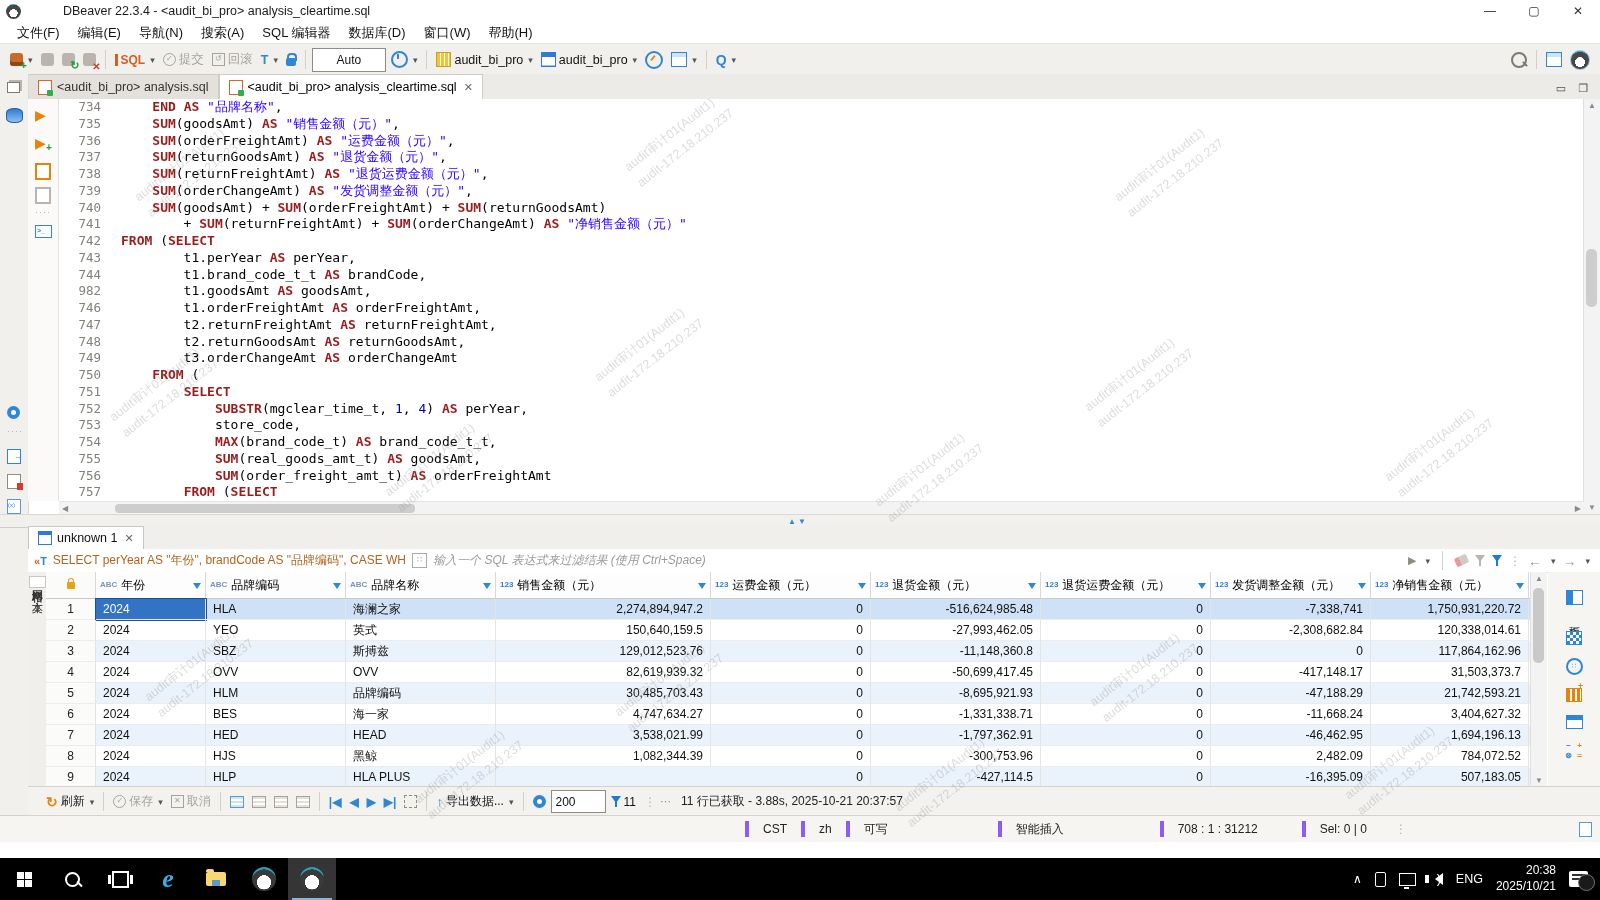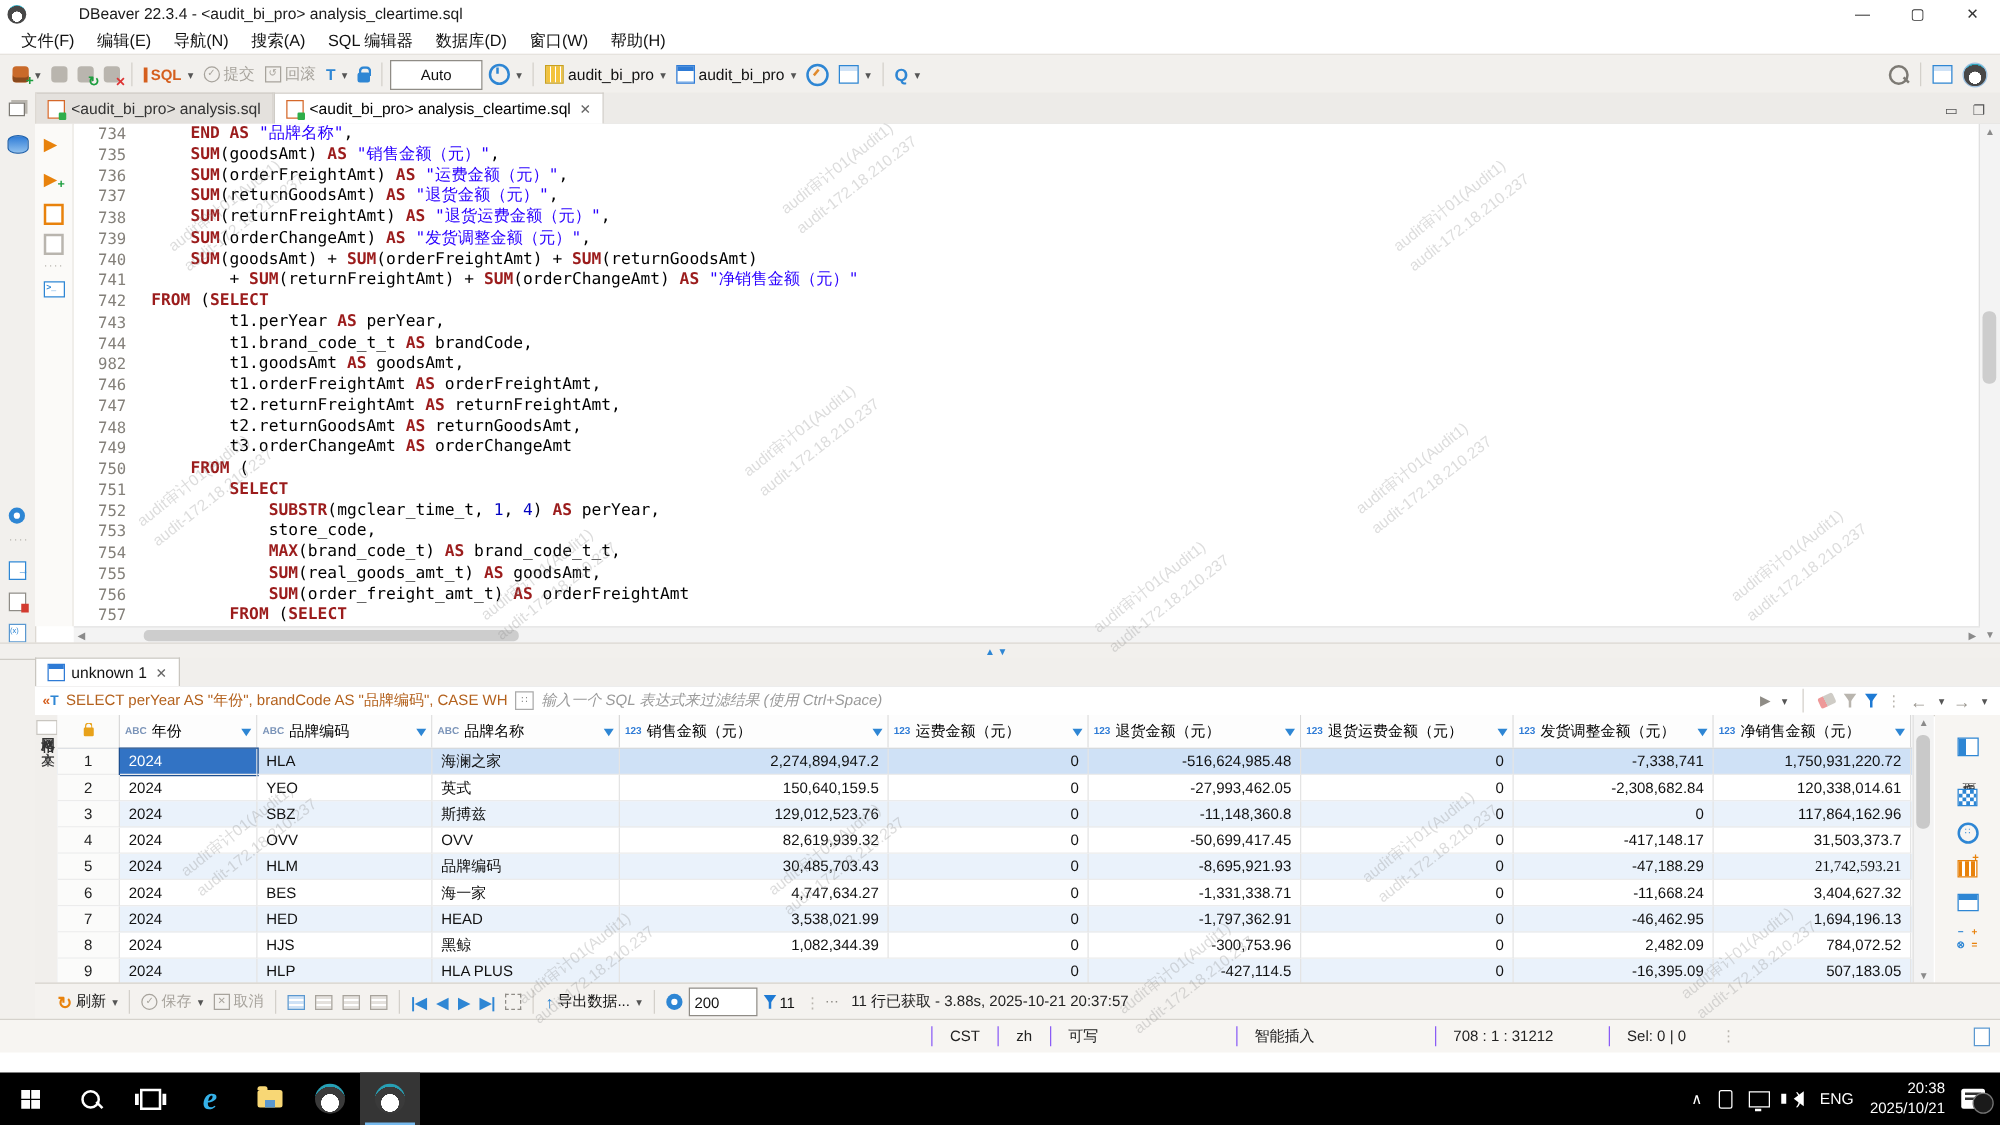--- a/index.html
+++ b/index.html
@@ -149,21 +149,21 @@
   .mini-grid{width:12px;height:10px;border:1px solid #5b98d0;background:repeating-linear-gradient(#cfe2f6 0 2px,#fff 2px 4px);position:relative;}
   .mini-grid.g{border-color:#a7a39c;background:repeating-linear-gradient(#e4e1dd 0 2px,#fff 2px 4px);}
   .navic{color:#2e86d4;font-weight:bold;font-size:12px;}
   .gotobox{width:11px;height:11px;border:1px dashed #8f8c86;}
   .exp-up{color:#2e86d4;font-weight:bold;font-size:13px;}
   .fetchbox{width:46px;height:17px;border:1px solid #8f8c86;background:#fff;font-size:12px;padding-left:4px;display:flex;align-items:center;}
   .dots3{color:#8f8c86;font-size:11px;}
   #res-status{color:#222;margin-left:10px;}
   
   #statusbar{left:0;right:0;bottom:58px;height:26px;background:#f7f5f2;border-top:1px solid #d5d2cc;display:flex;align-items:center;font-size:12px;color:#222;}
-  .sseg{padding:0 14px;border-left:1px solid #8b5cf6;height:16px;display:flex;align-items:center;white-space:nowrap;}
+  .sseg{padding:0 14px;border-left:4px solid #8b5cf6;height:16px;display:flex;align-items:center;white-space:nowrap;}
   .sb-doc{width:11px;height:13px;border:1px solid #5b98d0;background:#fff;margin:0 8px 0 4px;}
   
   #taskbar{left:0;right:0;bottom:0;height:42px;background:#000;display:flex;align-items:center;}
   .ttile{width:48px;height:42px;display:flex;align-items:center;justify-content:center;position:relative;}
   .ttile.active{background:#353535;}
   .ttile.active:after{content:"";position:absolute;left:4px;right:4px;bottom:0;height:2px;background:#76b9ed;}
   .win-logo{display:grid;grid-template-columns:7px 7px;grid-template-rows:7px 7px;gap:1px;}
   .win-logo i{background:#fff;}
   .tsearch{width:11px;height:11px;border:2px solid #fff;border-radius:50%;position:relative;}
   .tsearch:after{content:"";position:absolute;left:9px;top:9px;width:7px;height:2px;background:#fff;transform:rotate(45deg);}
@@ -505,21 +505,21 @@
       <div class="grow r-odd">
         <span class="cell rn" style="width: 50px; text-align: center;">5</span>
         <span class="cell" style="width: 110px; text-align: left;">2024</span>
         <span class="cell" style="width: 140px; text-align: left;">HLM</span>
         <span class="cell" style="width: 150px; text-align: left;">品牌编码</span>
         <span class="cell" style="width: 215px; text-align: right;">30,485,703.43</span>
         <span class="cell" style="width: 160px; text-align: right;">0</span>
         <span class="cell" style="width: 170px; text-align: right;">-8,695,921.93</span>
         <span class="cell" style="width: 170px; text-align: right;">0</span>
         <span class="cell" style="width: 160px; text-align: right;">-47,188.29</span>
-        <span class="cell" style="width: 158px; text-align: right; font-family: Liberation Serif, serif;">21,742,593.21</span>
+        <span class="cell" style="width: 158px; text-align: right;">21,742,593.21</span>
       </div>
       <div class="grow">
         <span class="cell rn" style="width: 50px; text-align: center;">6</span>
         <span class="cell" style="width: 110px; text-align: left;">2024</span>
         <span class="cell" style="width: 140px; text-align: left;">BES</span>
         <span class="cell" style="width: 150px; text-align: left;">海一家</span>
         <span class="cell" style="width: 215px; text-align: right;">4,747,634.27</span>
         <span class="cell" style="width: 160px; text-align: right;">0</span>
         <span class="cell" style="width: 170px; text-align: right;">-1,331,338.71</span>
         <span class="cell" style="width: 170px; text-align: right;">0</span>

